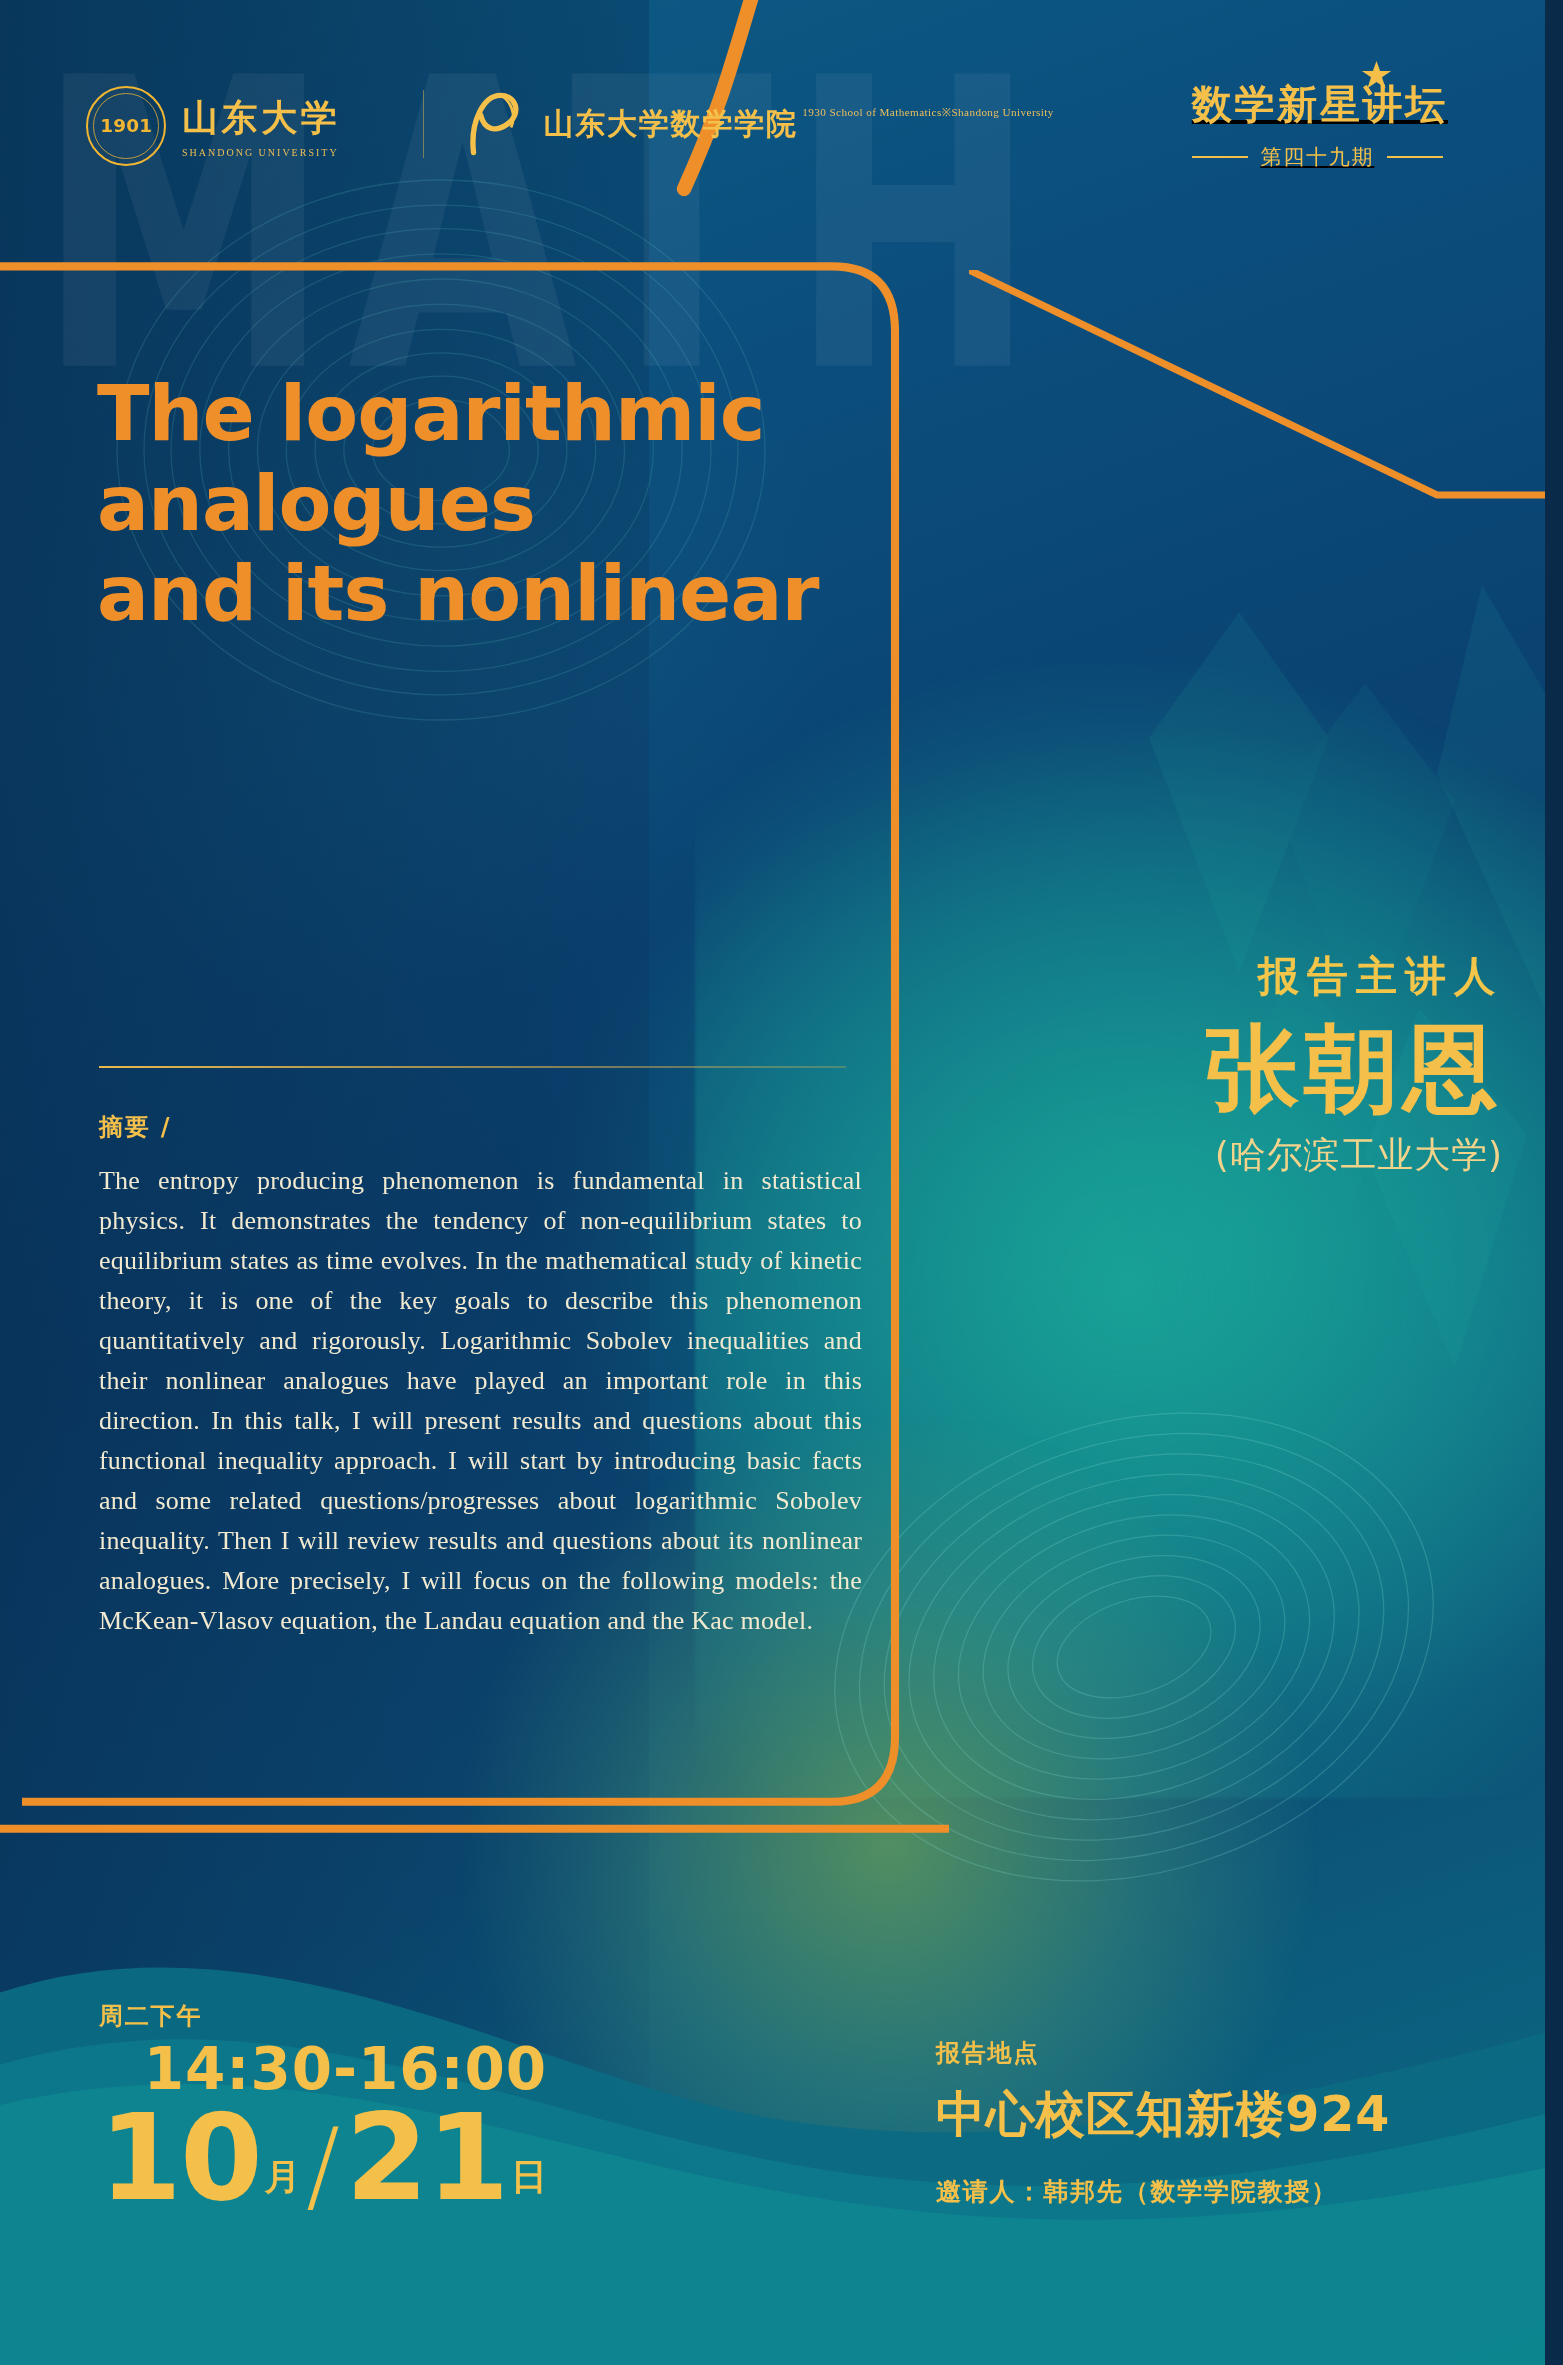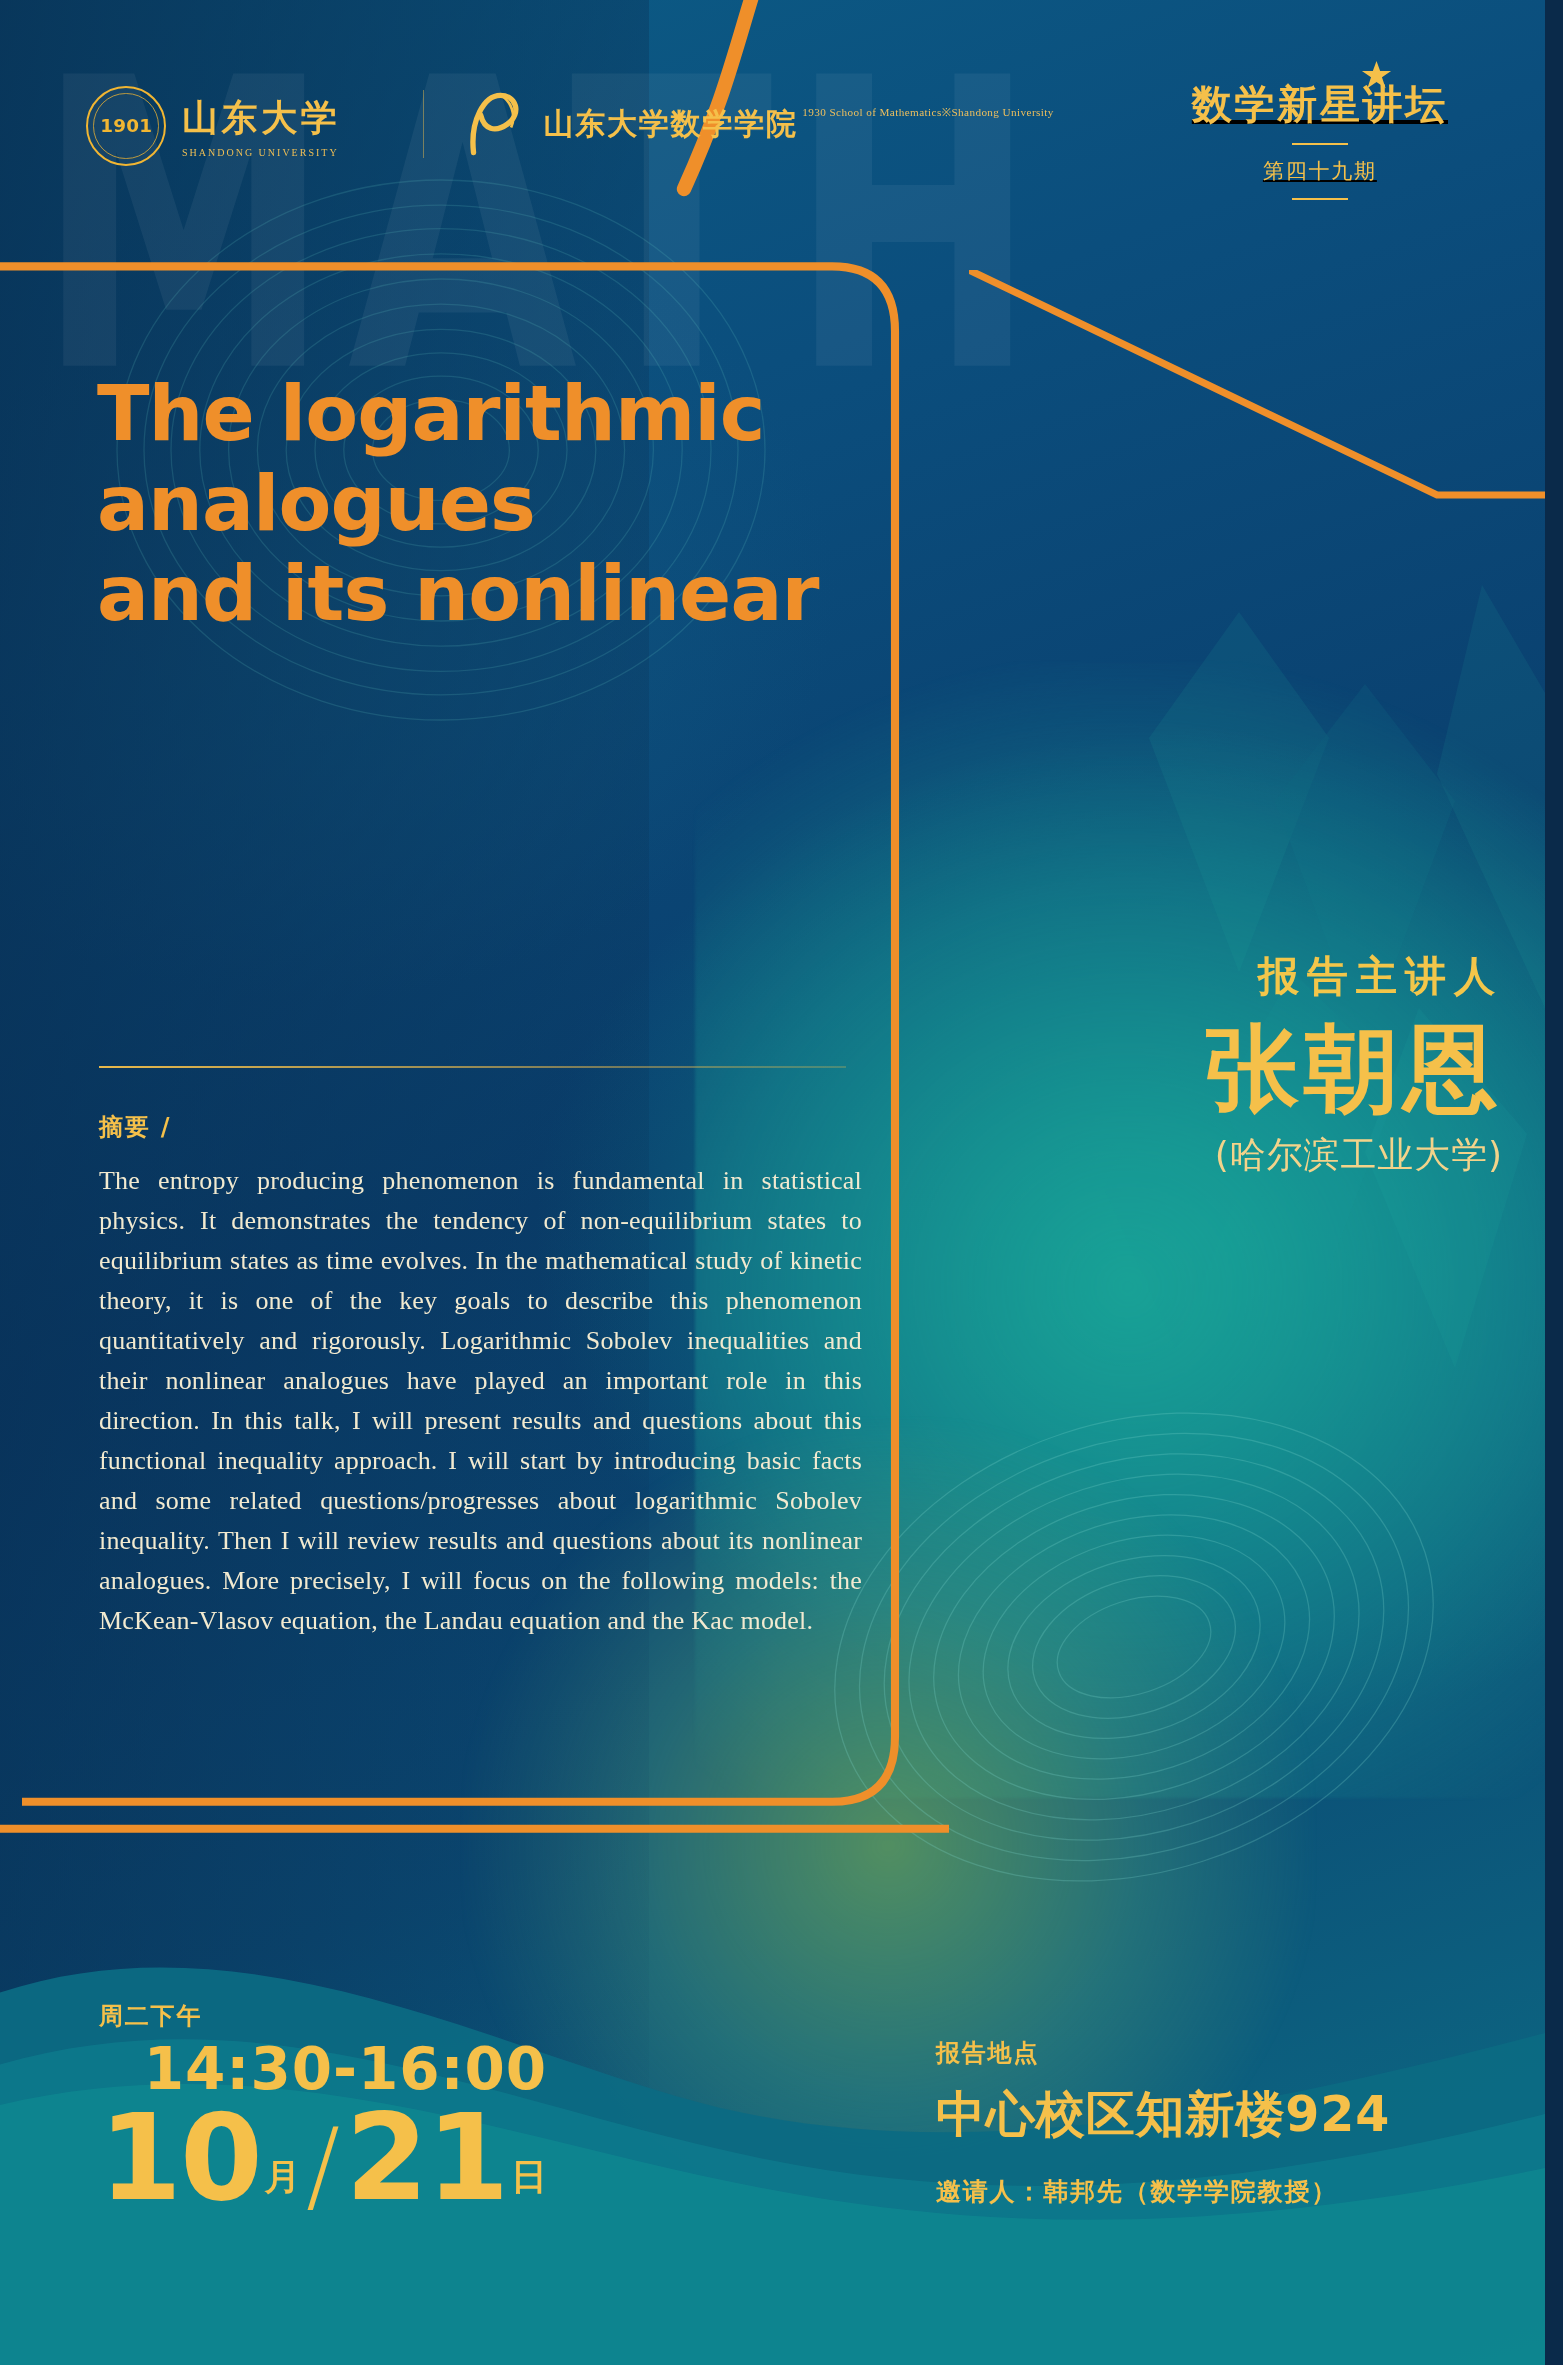--- a/index.html
+++ b/index.html
@@ -219,21 +219,20 @@
   .forum-star {
     position: absolute;
     right: 56px; top: -17px;
     width: 31px; height: 31px;
   }
   .forum-issue-row {
     margin-top: 10.8px;
     display: flex;
     align-items: center;
     gap: 12.6px;
-    flex-direction: column;
   }
   .forum-issue-row .bar {
     width: 56px; height: 1.8px; background: #f5c04a;
   }
   .forum-issue {
     color: #f5c04a;
     font-size: 21px;
     letter-spacing: 1.8px;
     font-family: "DejaVu Sans", sans-serif;
     white-space: nowrap;

